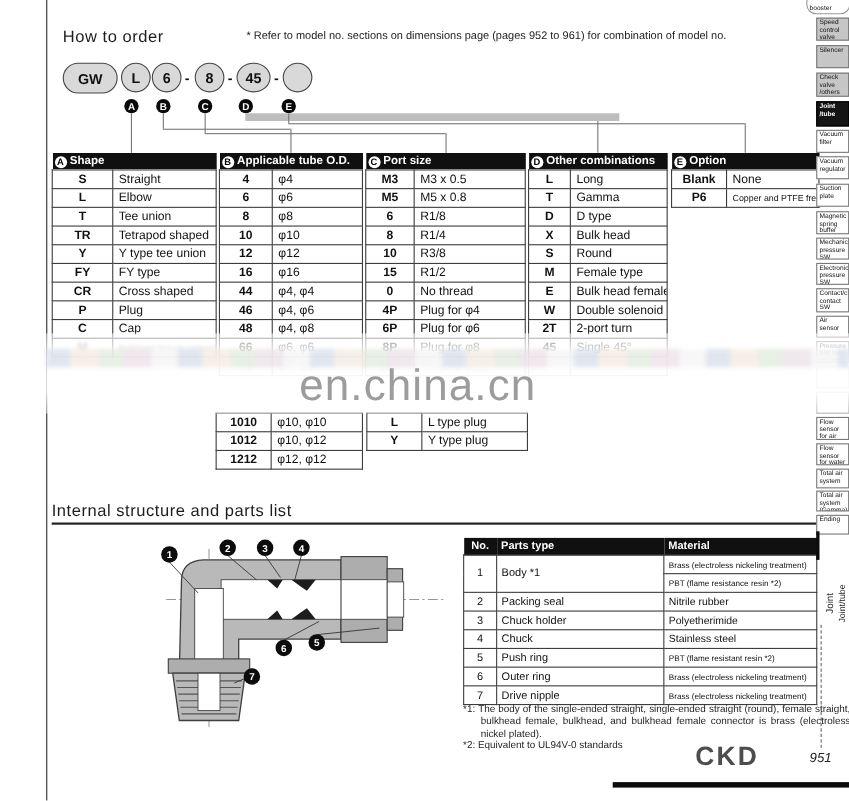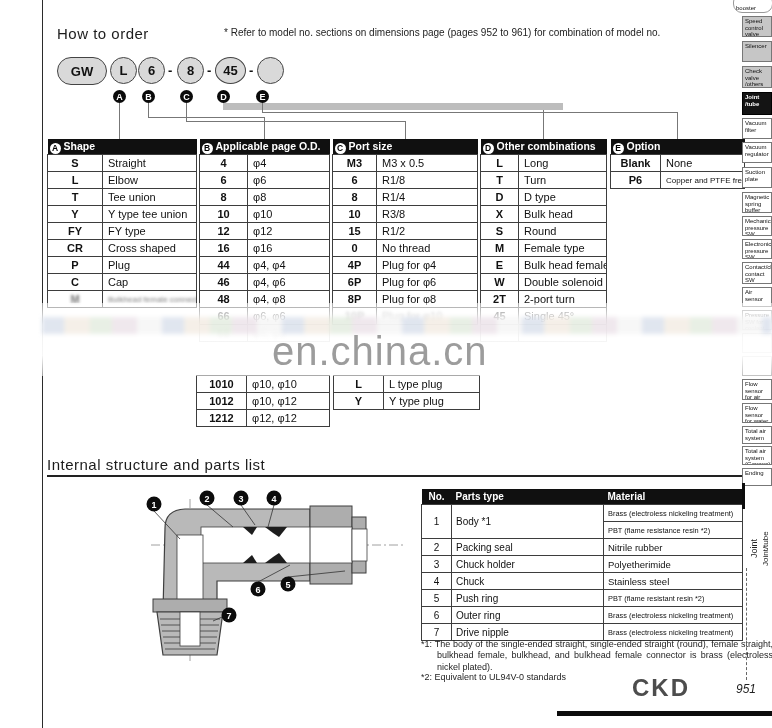--- a/index.html
+++ b/index.html
@@ -128,20 +128,24 @@
         </tr>
         <tr>
           <td class="code">L</td>
           <td class="lbl">Elbow</td>
         </tr>
         <tr>
           <td class="code">T</td>
           <td class="lbl">Tee union</td>
         </tr>
         <tr>
+          <td class="code">TR</td>
+          <td class="lbl">Tetrapod shaped</td>
+        </tr>
+        <tr>
           <td class="code">Y</td>
           <td class="lbl">Y type tee union</td>
         </tr>
         <tr>
           <td class="code">FY</td>
           <td class="lbl">FY type</td>
         </tr>
         <tr>
           <td class="code">CR</td>
           <td class="lbl">Cross shaped</td>
@@ -161,21 +165,21 @@
       </tbody>
   </table>
 
   <table class="spec" style="left:199px;top:139px;width:131px;">
     <colgroup>
         <col style="width:48px">
         <col>
       </colgroup>
     <thead>
         <tr>
-          <th colspan="2"><span class="circ">B</span><span>Applicable page O.D.</span></th>
+          <th colspan="2"><span class="circ">B</span><span>Applicable tube O.D.</span></th>
         </tr>
       </thead>
     <tbody>
         <tr>
           <td class="code">4</td>
           <td class="lbl">φ4</td>
         </tr>
         <tr>
           <td class="code">6</td>
           <td class="lbl">φ6</td>
@@ -228,20 +232,24 @@
         <tr>
           <th colspan="2"><span class="circ">C</span><span>Port size</span></th>
         </tr>
       </thead>
     <tbody>
         <tr>
           <td class="code">M3</td>
           <td class="lbl">M3 x 0.5</td>
         </tr>
         <tr>
+          <td class="code">M5</td>
+          <td class="lbl">M5 x 0.8</td>
+        </tr>
+        <tr>
           <td class="code">6</td>
           <td class="lbl">R1/8</td>
         </tr>
         <tr>
           <td class="code">8</td>
           <td class="lbl">R1/4</td>
         </tr>
         <tr>
           <td class="code">10</td>
           <td class="lbl">R3/8</td>
@@ -283,21 +291,21 @@
           <th colspan="2"><span class="circ">D</span><span>Other combinations</span></th>
         </tr>
       </thead>
     <tbody>
         <tr>
           <td class="code">L</td>
           <td class="lbl">Long</td>
         </tr>
         <tr>
           <td class="code">T</td>
-          <td class="lbl">Turn</td>
+          <td class="lbl">Gamma</td>
         </tr>
         <tr>
           <td class="code">D</td>
           <td class="lbl">D type</td>
         </tr>
         <tr>
           <td class="code">X</td>
           <td class="lbl">Bulk head</td>
         </tr>
         <tr>

